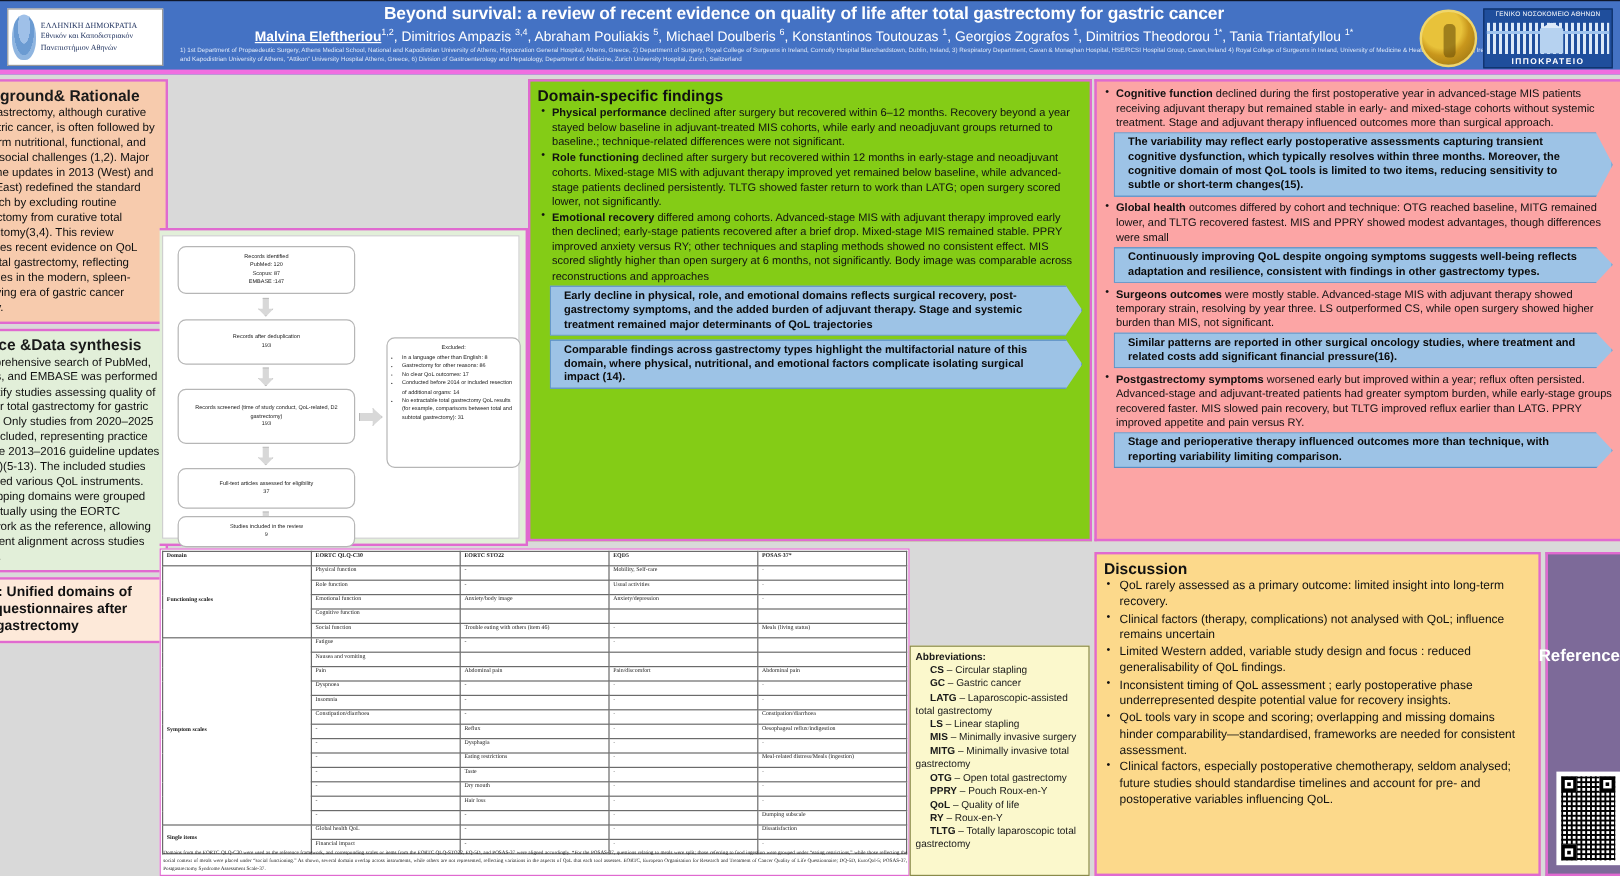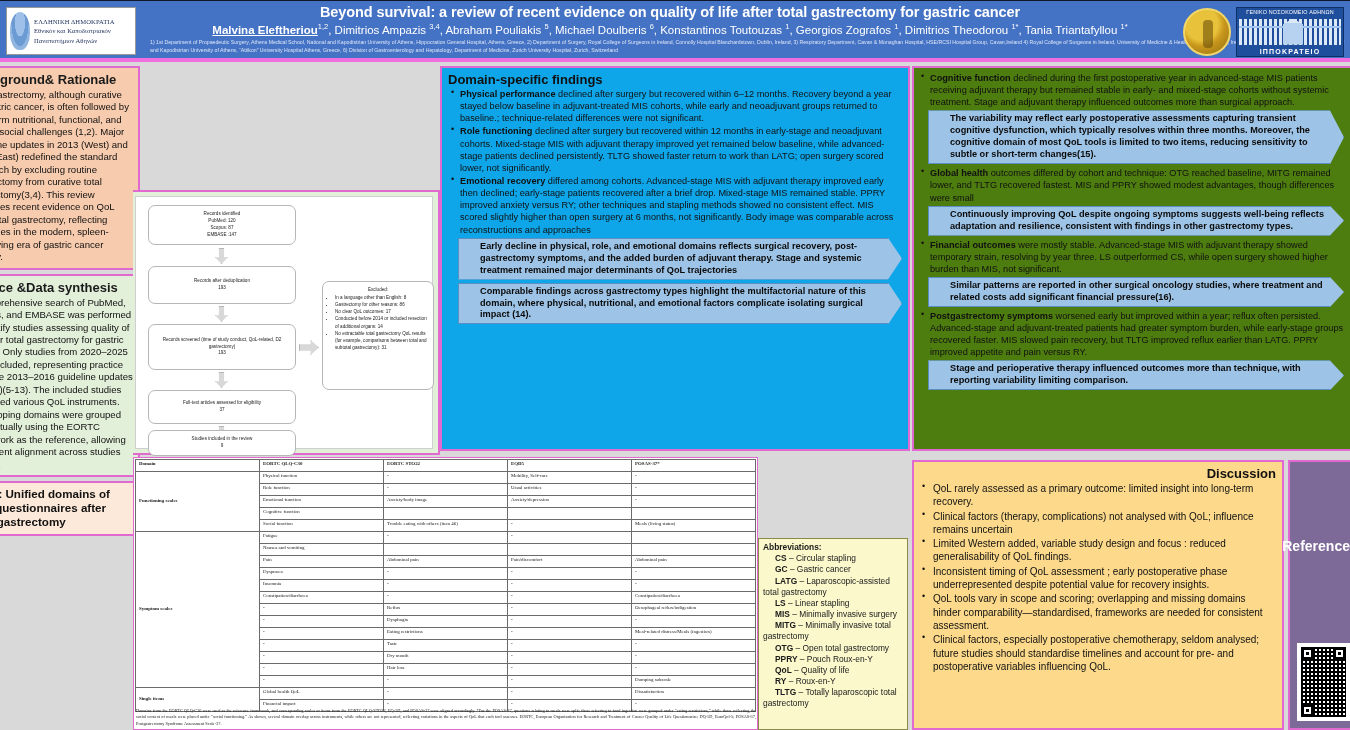--- a/index.html
+++ b/index.html
@@ -167,55 +167,55 @@
     position: absolute; left: 758px; top: 538px; width: 150px; height: 192px;
     background: #fbf8cc; border: 1px solid #8a8a4a;
     padding: 3px 4px; font-size: 8.4px; line-height: 1.33; color: #1a1a1a;
   }
   .abbr .ab-h { font-weight: bold; }
   .abbr .k { font-weight: bold; margin-left: 12px; }
 
   
   .col2 {
     position: absolute; left: 440px; top: 66px; width: 470px; height: 385px;
-    background: #0ea5e9; border: 2px solid #e06ad0;
+    background: #84cc16; border: 2px solid #e06ad0;
     padding: 4px 6px;
   }
   .col2 h2 { margin: 0 0 1px 0; font-size: 13px; font-weight: bold; color: #111; }
   ul.bl { margin: 0; padding: 0; list-style: none; }
   ul.bl > li {
     position: relative; padding-left: 12px; margin-bottom: 1px;
     font-size: 9.2px; line-height: 1.32; color: #111; text-align: left;
   }
   ul.bl > li::before {
     content: "•"; position: absolute; left: 3px; top: -1px;
     font-size: 9px; color: #111;
   }
   ul.bl > li b { font-weight: bold; }
   .chev {
     background: #9dc3e6; border: 1px solid #5b8fc4;
-    margin: 2px 0 3px 10px; padding: 2px 18px 2px 21px;
+    margin: 2px 0 3px 10px; padding: 2px 18px 2px 11px;
     font-size: 9.2px; line-height: 1.3; font-weight: bold; color: #0b0b0b;
     clip-path: polygon(0 0, calc(100% - 14px) 0, 100% 50%, calc(100% - 14px) 100%, 0 100%);
   }
 
   
   .col3 {
     position: absolute; left: 912px; top: 66px; width: 438px; height: 385px;
-    background: #4d7c0f; border: 2px solid #e06ad0; border-right: none;
+    background: #fca5a5; border: 2px solid #e06ad0; border-right: none;
     padding: 4px 6px 4px 4px;
   }
 
   
   .disc {
     position: absolute; left: 912px; top: 460px; width: 372px; height: 270px;
     background: #fcd98b; border: 2px solid #e06ad0;
     padding: 4px 6px;
   }
-  .disc h2 { margin: 0 0 1px 0; font-size: 13px; font-weight: bold; color: #111; text-align: right; }
+  .disc h2 { margin: 0 0 1px 0; font-size: 13px; font-weight: bold; color: #111; }
   .disc ul.bl > li { font-size: 10px; line-height: 1.33; padding-left: 13px; }
   .disc ul.bl > li::before { left: 2px; }
 
   
   .refs {
     position: absolute; left: 1288px; top: 460px; width: 62px; height: 270px;
     background: #7d6a99; border: 2px solid #e06ad0; border-right: none;
     display: flex; flex-direction: column; align-items: center;
   }
   .refs .r-lbl {
@@ -501,21 +501,21 @@
         <div class="chev">Comparable findings across gastrectomy types highlight the multifactorial nature of this domain, where physical, nutritional, and emotional factors complicate isolating surgical impact (14).</div>
       </ul>
   </div>
 
   <div class="col3">
     <ul class="bl" id="df-right">
         <li><b>Cognitive function</b> declined during the first postoperative year in advanced-stage MIS patients receiving adjuvant therapy but remained stable in early- and mixed-stage cohorts without systemic treatment. Stage and adjuvant therapy influenced outcomes more than surgical approach.</li>
         <div class="chev">The variability may reflect early postoperative assessments capturing transient cognitive dysfunction, which typically resolves within three months. Moreover, the cognitive domain of most QoL tools is limited to two items, reducing sensitivity to subtle or short-term changes(15).</div>
         <li><b>Global health</b> outcomes differed by cohort and technique: OTG reached baseline, MITG remained lower, and TLTG recovered fastest. MIS and PPRY showed modest advantages, though differences were small</li>
         <div class="chev">Continuously improving QoL despite ongoing symptoms suggests well-being reflects adaptation and resilience, consistent with findings in other gastrectomy types.</div>
-        <li><b>Financial outcomes</b> were mostly stable. Advanced-stage MIS with adjuvant therapy showed temporary strain, resolving by year three. LS outperformed CS, while open surgery showed higher burden than MIS, not significant.</li>
+        <li><b>Surgeons outcomes</b> were mostly stable. Advanced-stage MIS with adjuvant therapy showed temporary strain, resolving by year three. LS outperformed CS, while open surgery showed higher burden than MIS, not significant.</li>
         <div class="chev">Similar patterns are reported in other surgical oncology studies, where treatment and related costs add significant financial pressure(16).</div>
         <li><b>Postgastrectomy symptoms</b> worsened early but improved within a year; reflux often persisted. Advanced-stage and adjuvant-treated patients had greater symptom burden, while early-stage groups recovered faster. MIS slowed pain recovery, but TLTG improved reflux earlier than LATG. PPRY improved appetite and pain versus RY.</li>
         <div class="chev">Stage and perioperative therapy influenced outcomes more than technique, with reporting variability limiting comparison.</div>
       </ul>
   </div>
 
   <div class="disc">
     <h2>Discussion</h2>
     <ul class="bl" id="disc-list">
         <li>QoL rarely assessed as a primary outcome: limited insight into long-term recovery.</li>

